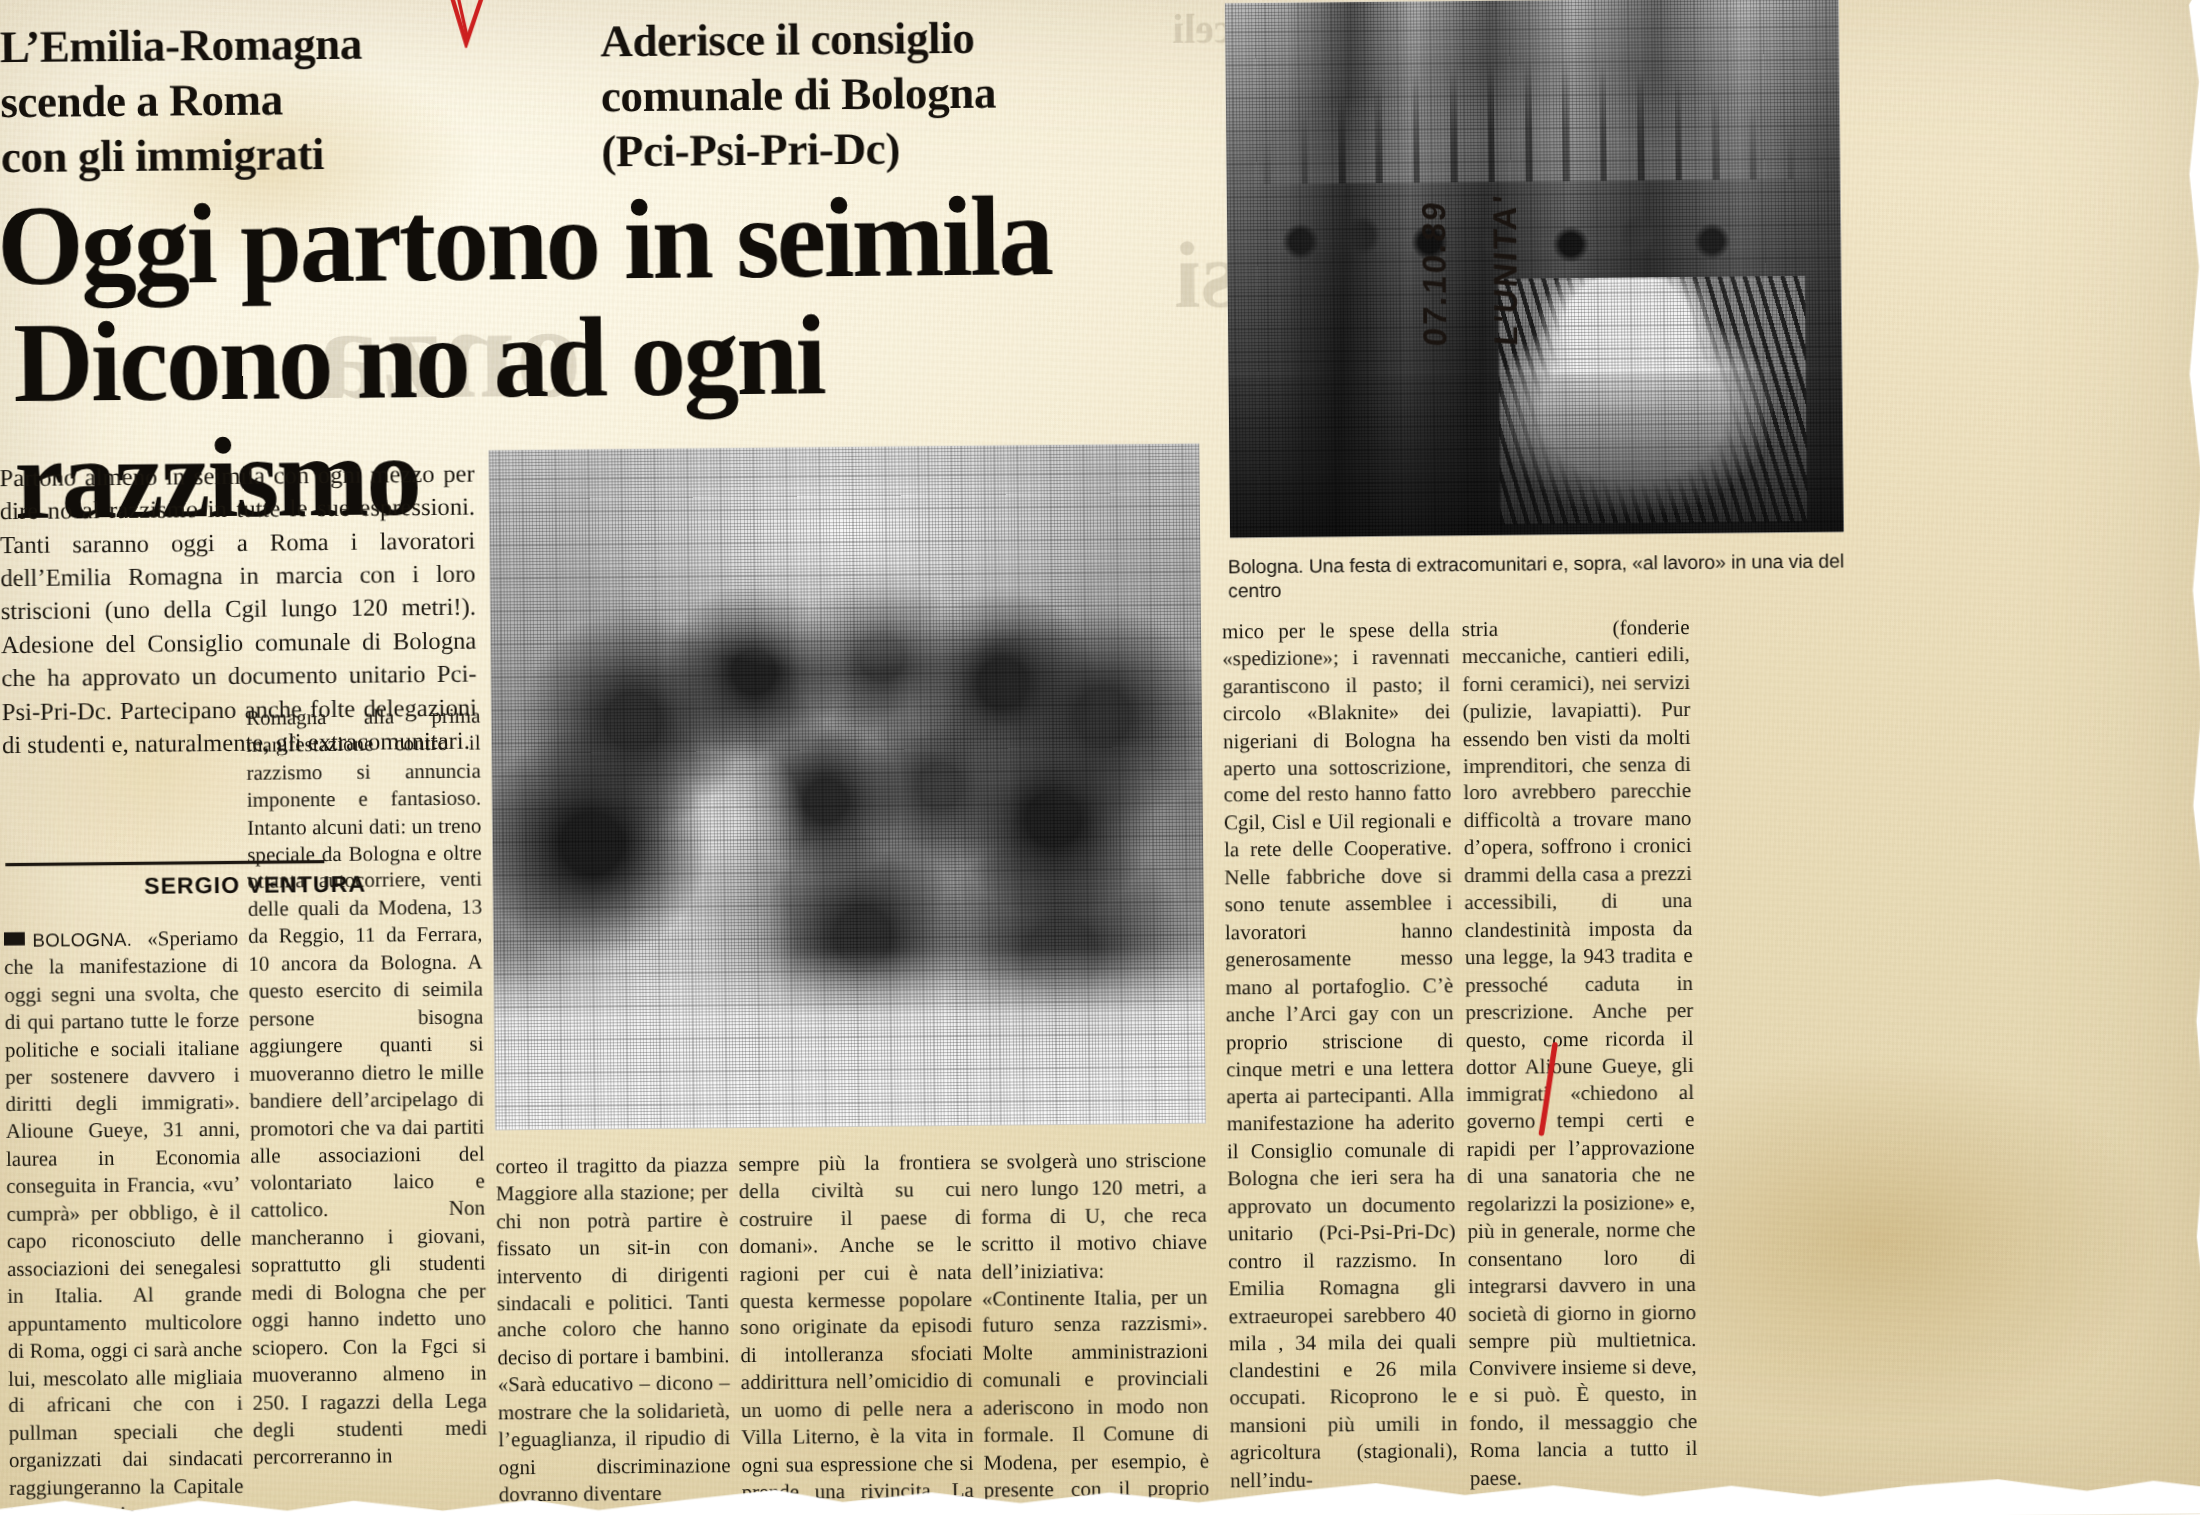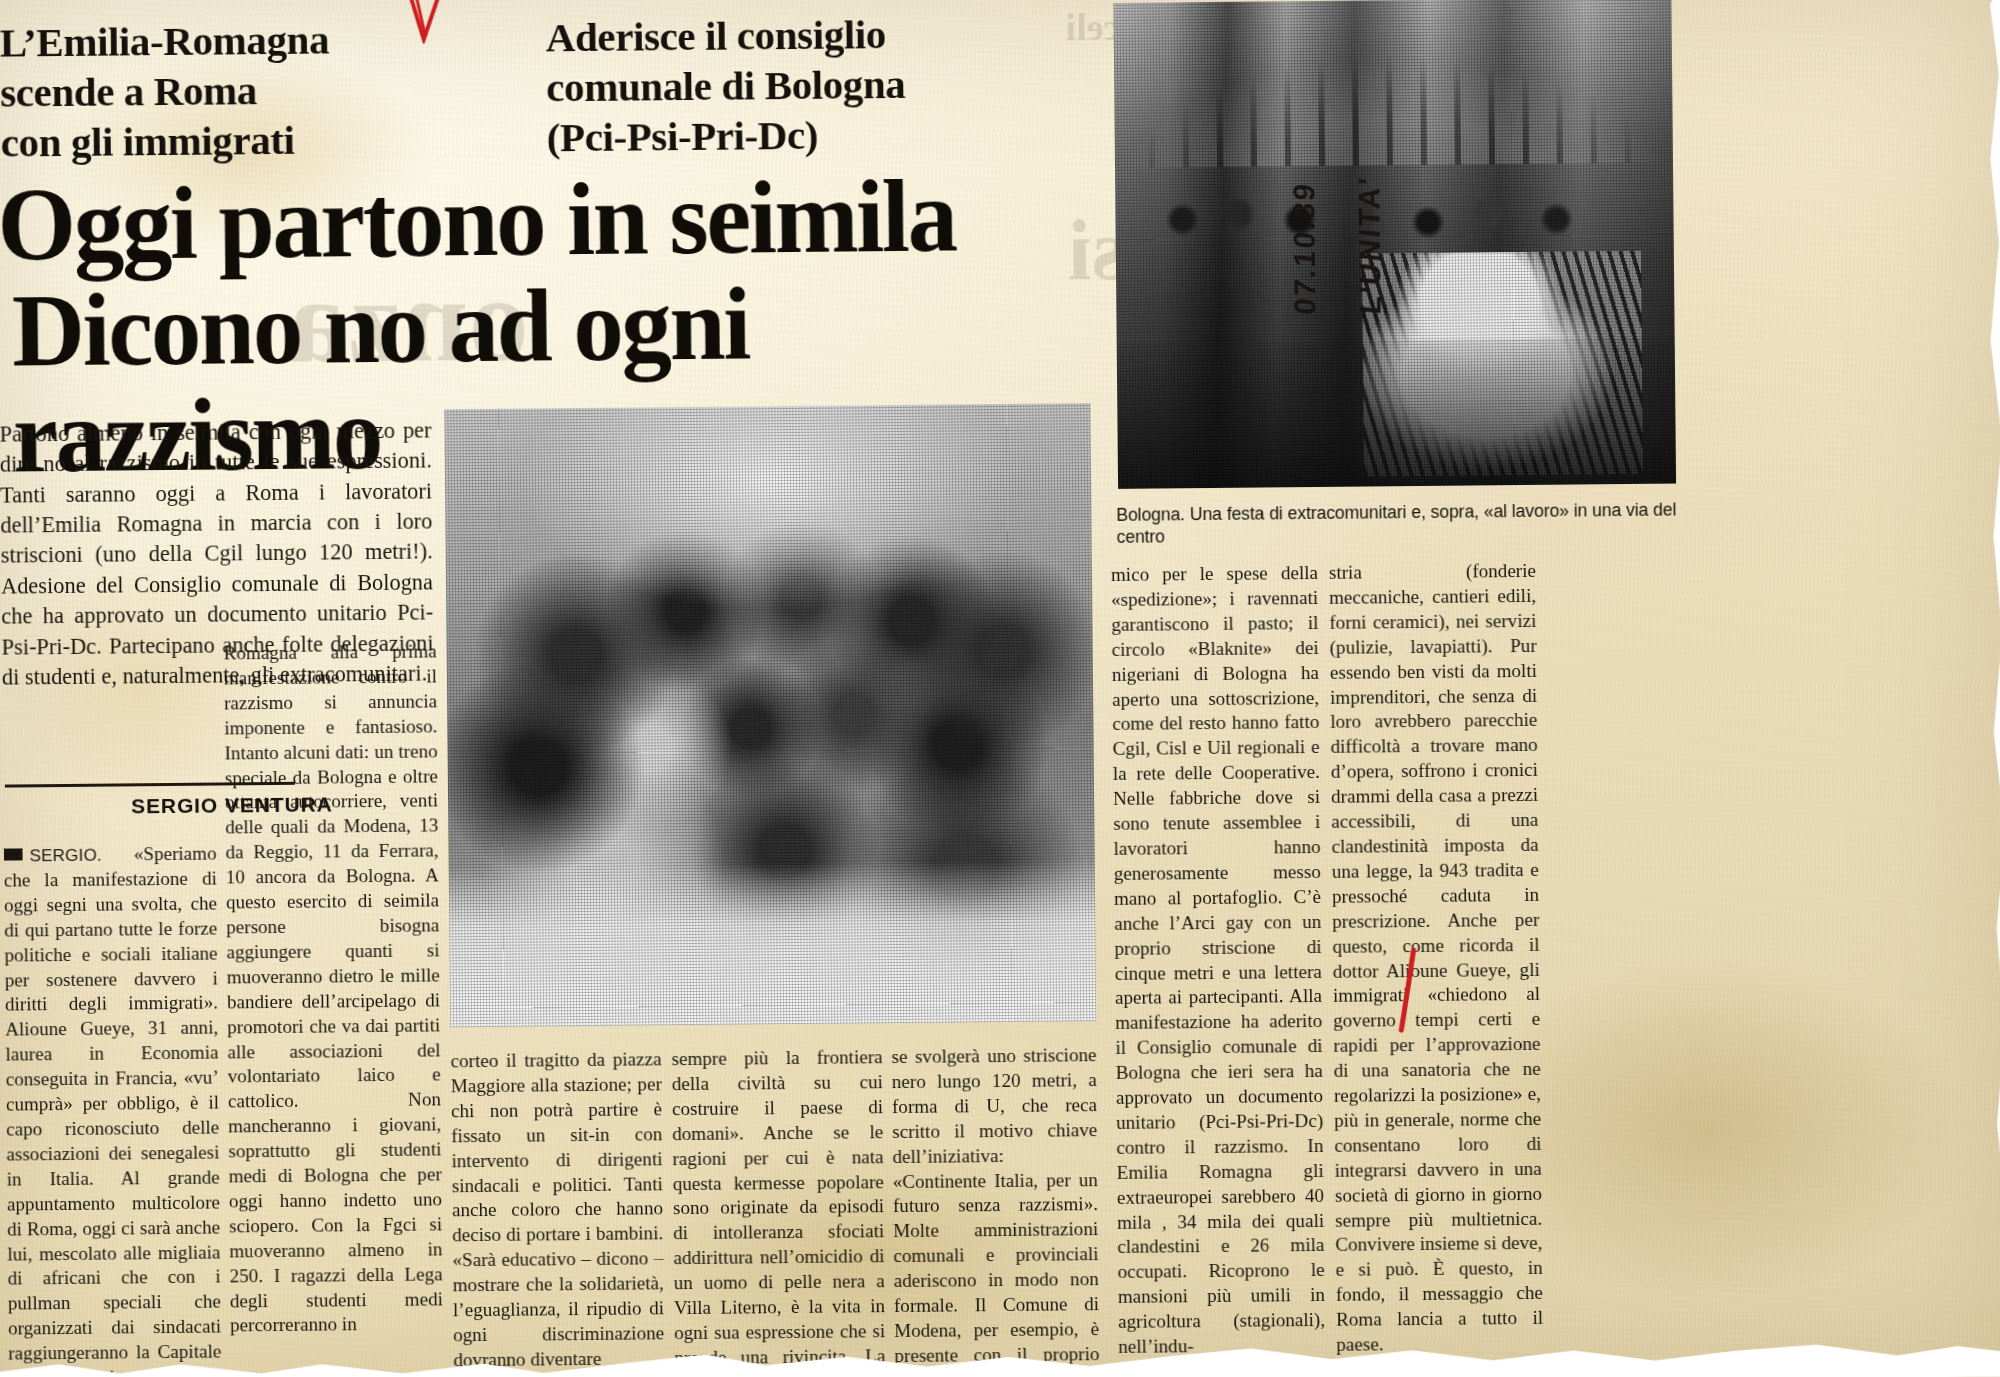--- a/index.html
+++ b/index.html
@@ -265,21 +265,21 @@
       <div class="h2">Dicono no ad ogni razzismo</div>
     </div>
 
     <div id="standfirst">Partono almeno in seimila con ogni mezzo per dire no al razzismo in tutte le sue espressioni. Tanti saranno oggi a Roma i lavoratori dell’Emilia Romagna in marcia con i loro striscioni (uno della Cgil lungo 120 metri!). Adesione del Consiglio comunale di Bologna che ha approvato un documento unitario Pci-Psi-Pri-Dc. Partecipano anche folte delegazioni di studenti e, naturalmente, gli extracomunitari.</div>
 
     <div id="byline-rule"></div>
     <div id="byline">SERGIO VENTURA</div>
 
     <div class="col" id="c1">
       <p>
-        <span class="dateline-sq"></span><span class="place">SERGIO.</span>
+        <span class="dateline-sq"></span><span class="place">BOLOGNA.</span>
         <span>«Speriamo che la manifestazione di oggi segni una svolta, che di qui partano tutte le forze politiche e sociali italiane per sostenere davvero i diritti degli immigrati». Alioune Gueye, 31 anni, laurea in Economia conseguita in Francia, «vu’ cumprà» per obbligo, è il capo riconosciuto delle associazioni dei senegalesi in Italia. Al grande appuntamento multicolore di Roma, oggi ci sarà anche lui, mescolato alle migliaia di africani che con i pullman speciali che organizzati dai sindacati raggiungeranno la Capitale in tarda mattinata. Soltanto nella sua città di adozione, Ravenna, i compaesani hanno riempito due pullman. Il contributo dei lavoratori dell’Emilia</span>
       </p>
     </div>
     <div class="col" id="c2">Romagna alla prima manifestazione contro il razzismo si annuncia imponente e fantasioso. Intanto alcuni dati: un treno speciale da Bologna e oltre ottanta autocorriere, venti delle quali da Modena, 13 da Reggio, 11 da Ferrara, 10 ancora da Bologna. A questo esercito di seimila persone bisogna aggiungere quanti si muoveranno dietro le mille bandiere dell’arcipelago di promotori che va dai partiti alle associazioni del volontariato laico e cattolico. Non mancheranno i giovani, soprattutto gli studenti medi di Bologna che per oggi hanno indetto uno sciopero. Con la Fgci si muoveranno almeno in 250. I ragazzi della Lega degli studenti medi percorreranno in</div>
     <div class="col" id="c3">corteo il tragitto da piazza Maggiore alla stazione; per chi non potrà partire è fissato un sit-in con intervento di dirigenti sindacali e politici. Tanti anche coloro che hanno deciso di portare i bambini. «Sarà educativo – dicono – mostrare che la solidarietà, l’eguaglianza, il ripudio di ogni discriminazione dovranno diventare</div>
     <div class="col" id="c4">sempre più la frontiera della civiltà su cui costruire il paese di domani». Anche se le ragioni per cui è nata questa kermesse popolare sono originate da episodi di intolleranza sfociati addirittura nell’omicidio di un uomo di pelle nera a Villa Literno, è la vita in ogni sua espressione che si prende una rivincita. La Cgil bologne-</div>
     <div class="col" id="c5">se svolgerà uno striscione nero lungo 120 metri, a forma di U, che reca scritto il motivo chiave dell’iniziativa: «Continente Italia, per un futuro senza razzismi». Molte amministrazioni comunali e provinciali aderiscono in modo non formale. Il Comune di Modena, per esempio, è presente con il proprio gonfalone e ha offerto un contributo econo-</div>
     <div class="col" id="c6">mico per le spese della «spedizione»; i ravennati garantiscono il pasto; il circolo «Blaknite» dei nigeriani di Bologna ha aperto una sottoscrizione, come del resto hanno fatto Cgil, Cisl e Uil regionali e la rete delle Cooperative. Nelle fabbriche dove si sono tenute assemblee i lavoratori hanno generosamente messo mano al portafoglio. C’è anche l’Arci gay con un proprio striscione di cinque metri e una lettera aperta ai partecipanti. Alla manifestazione ha aderito il Consiglio comunale di Bologna che ieri sera ha approvato un documento unitario (Pci-Psi-Pri-Dc) contro il razzismo. In Emilia Romagna gli extraeuropei sarebbero 40 mila , 34 mila dei quali clandestini e 26 mila occupati. Ricoprono le mansioni più umili in agricoltura (stagionali), nell’indu-</div>
     <div class="col" id="c7">stria (fonderie meccaniche, cantieri edili, forni ceramici), nei servizi (pulizie, lavapiatti). Pur essendo ben visti da molti imprenditori, che senza di loro avrebbero parecchie difficoltà a trovare mano d’opera, soffrono i cronici drammi della casa a prezzi accessibili, di una clandestinità imposta da una legge, la 943 tradita e pressoché caduta in prescrizione. Anche per questo, come ricorda il dottor Alioune Gueye, gli immigrati «chiedono al governo tempi certi e rapidi per l’approvazione di una sanatoria che ne regolarizzi la posizione» e, più in generale, norme che consentano loro di integrarsi davvero in una società di giorno in giorno sempre più multietnica. Convivere insieme si deve, e si può. È questo, in fondo, il messaggio che Roma lancia a tutto il paese.</div>
 

